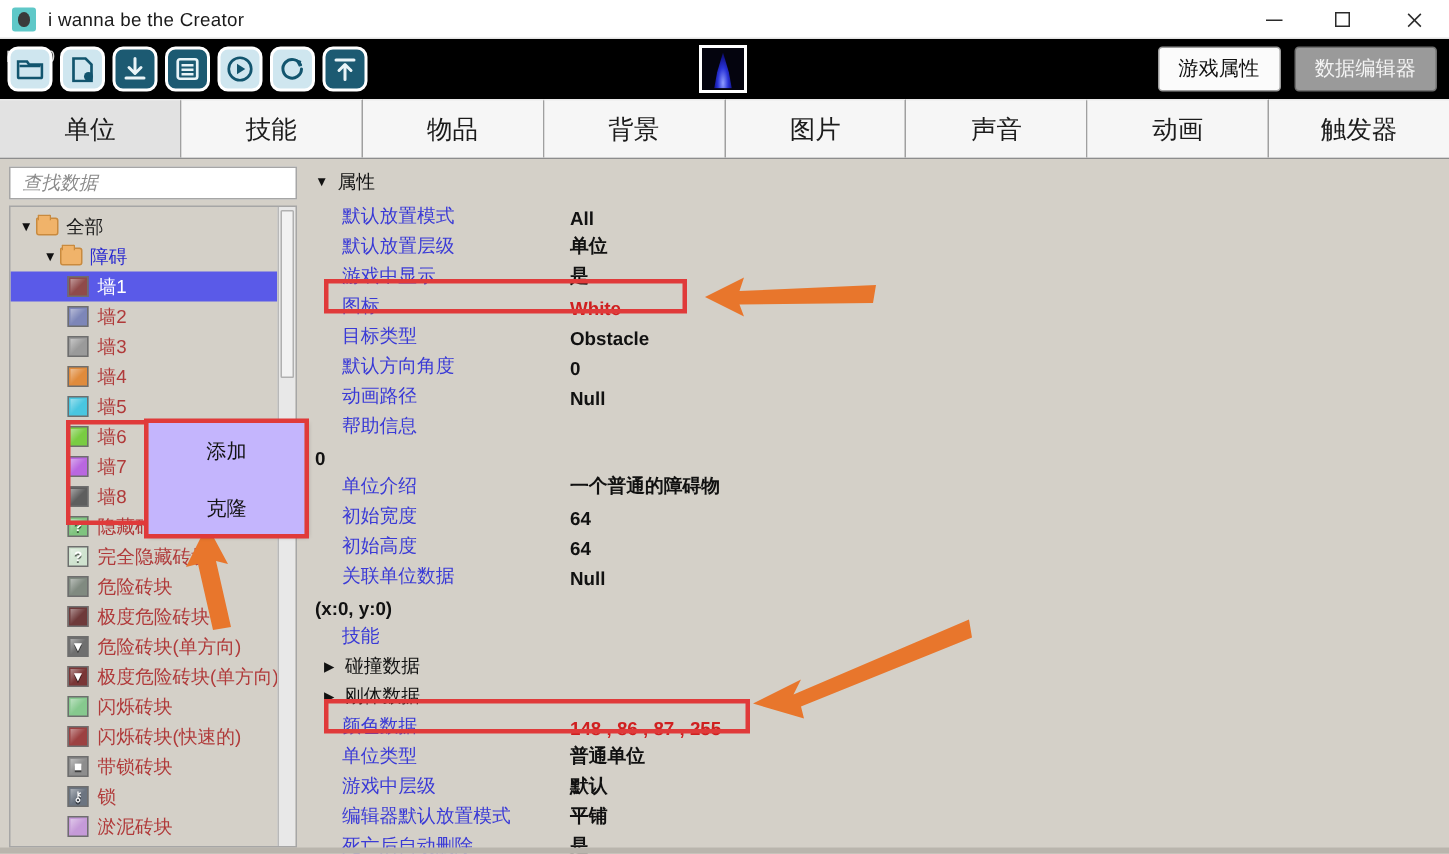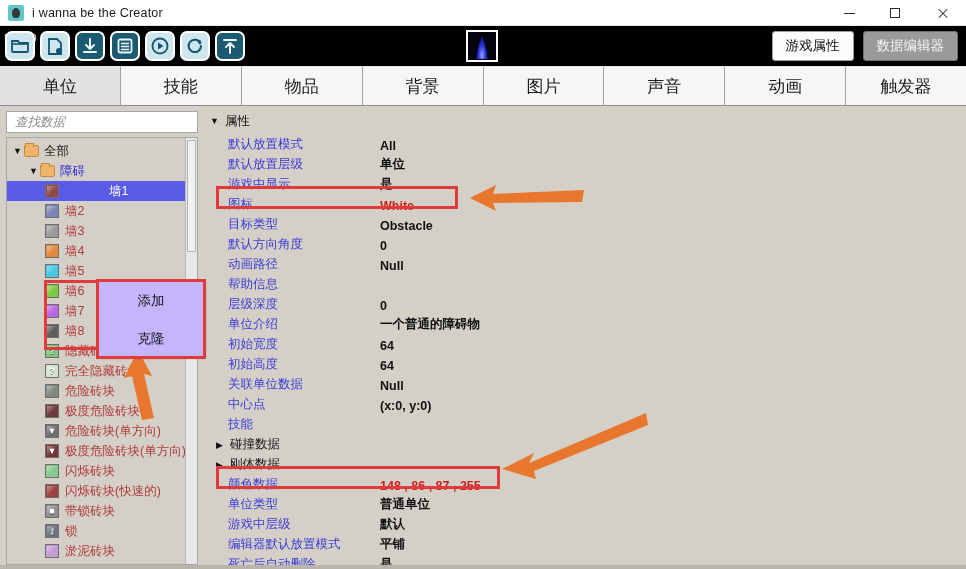--- a/index.html
+++ b/index.html
@@ -159,21 +159,21 @@
     width: 14px; height: 14px; flex: none; margin-right: 6px;
     border: 1px solid #6e6e6e; position: relative;
   }
   .tnode .swatch .gl {
     position: absolute; left: 1px; top: 1px; right: 1px; bottom: 1px;
     background: linear-gradient(135deg, rgba(255,255,255,.45), rgba(255,255,255,0) 55%);
   }
   .tnode .lbl { color: #b03a3a; }
   .tnode .lbl.plain { color: #1a1a1a; }
   .tnode .lbl.folderlbl { color: #2a2ad0; }
-  .tnode.sel { background: #5a5ae8; gap: 44px; }
+  .tnode.sel { background: #5a5ae8; }
   .tnode.sel .lbl { color: #ffffff; }
   .lvl1 { padding-left: 4px; }
   .lvl2 { padding-left: 20px; }
   .lvl3 { padding-left: 38px; }
   .swglyph {
     position: absolute; left: 0; top: 0; width: 100%; height: 100%;
     display: flex; align-items: center; justify-content: center;
     font-size: 9px; font-weight: bold; color: #ffffff;
     text-shadow: 0 1px 0 rgba(0,0,0,.55);
   }
@@ -548,41 +548,39 @@
         </div>
         <div class="prow">
           <div class="pname">动画路径</div>
           <div class="pval">Null</div>
         </div>
         <div class="prow">
           <div class="pname">帮助信息</div>
           <div class="pval"></div>
         </div>
         <div class="prow">
-          <div class="pname">层级深度</div>
           <div class="pval">0</div>
         </div>
         <div class="prow">
           <div class="pname">单位介绍</div>
           <div class="pval">一个普通的障碍物</div>
         </div>
         <div class="prow">
           <div class="pname">初始宽度</div>
           <div class="pval">64</div>
         </div>
         <div class="prow">
           <div class="pname">初始高度</div>
           <div class="pval">64</div>
         </div>
         <div class="prow">
           <div class="pname">关联单位数据</div>
           <div class="pval">Null</div>
         </div>
         <div class="prow">
-          <div class="pname">中心点</div>
           <div class="pval">(x:0, y:0)</div>
         </div>
         <div class="prow">
           <div class="pname">技能</div>
           <div class="pval"></div>
         </div>
         <div class="prow">
           <div class="pname group">
             <span class="gcaret">▶</span>
             <span>碰撞数据</span>

